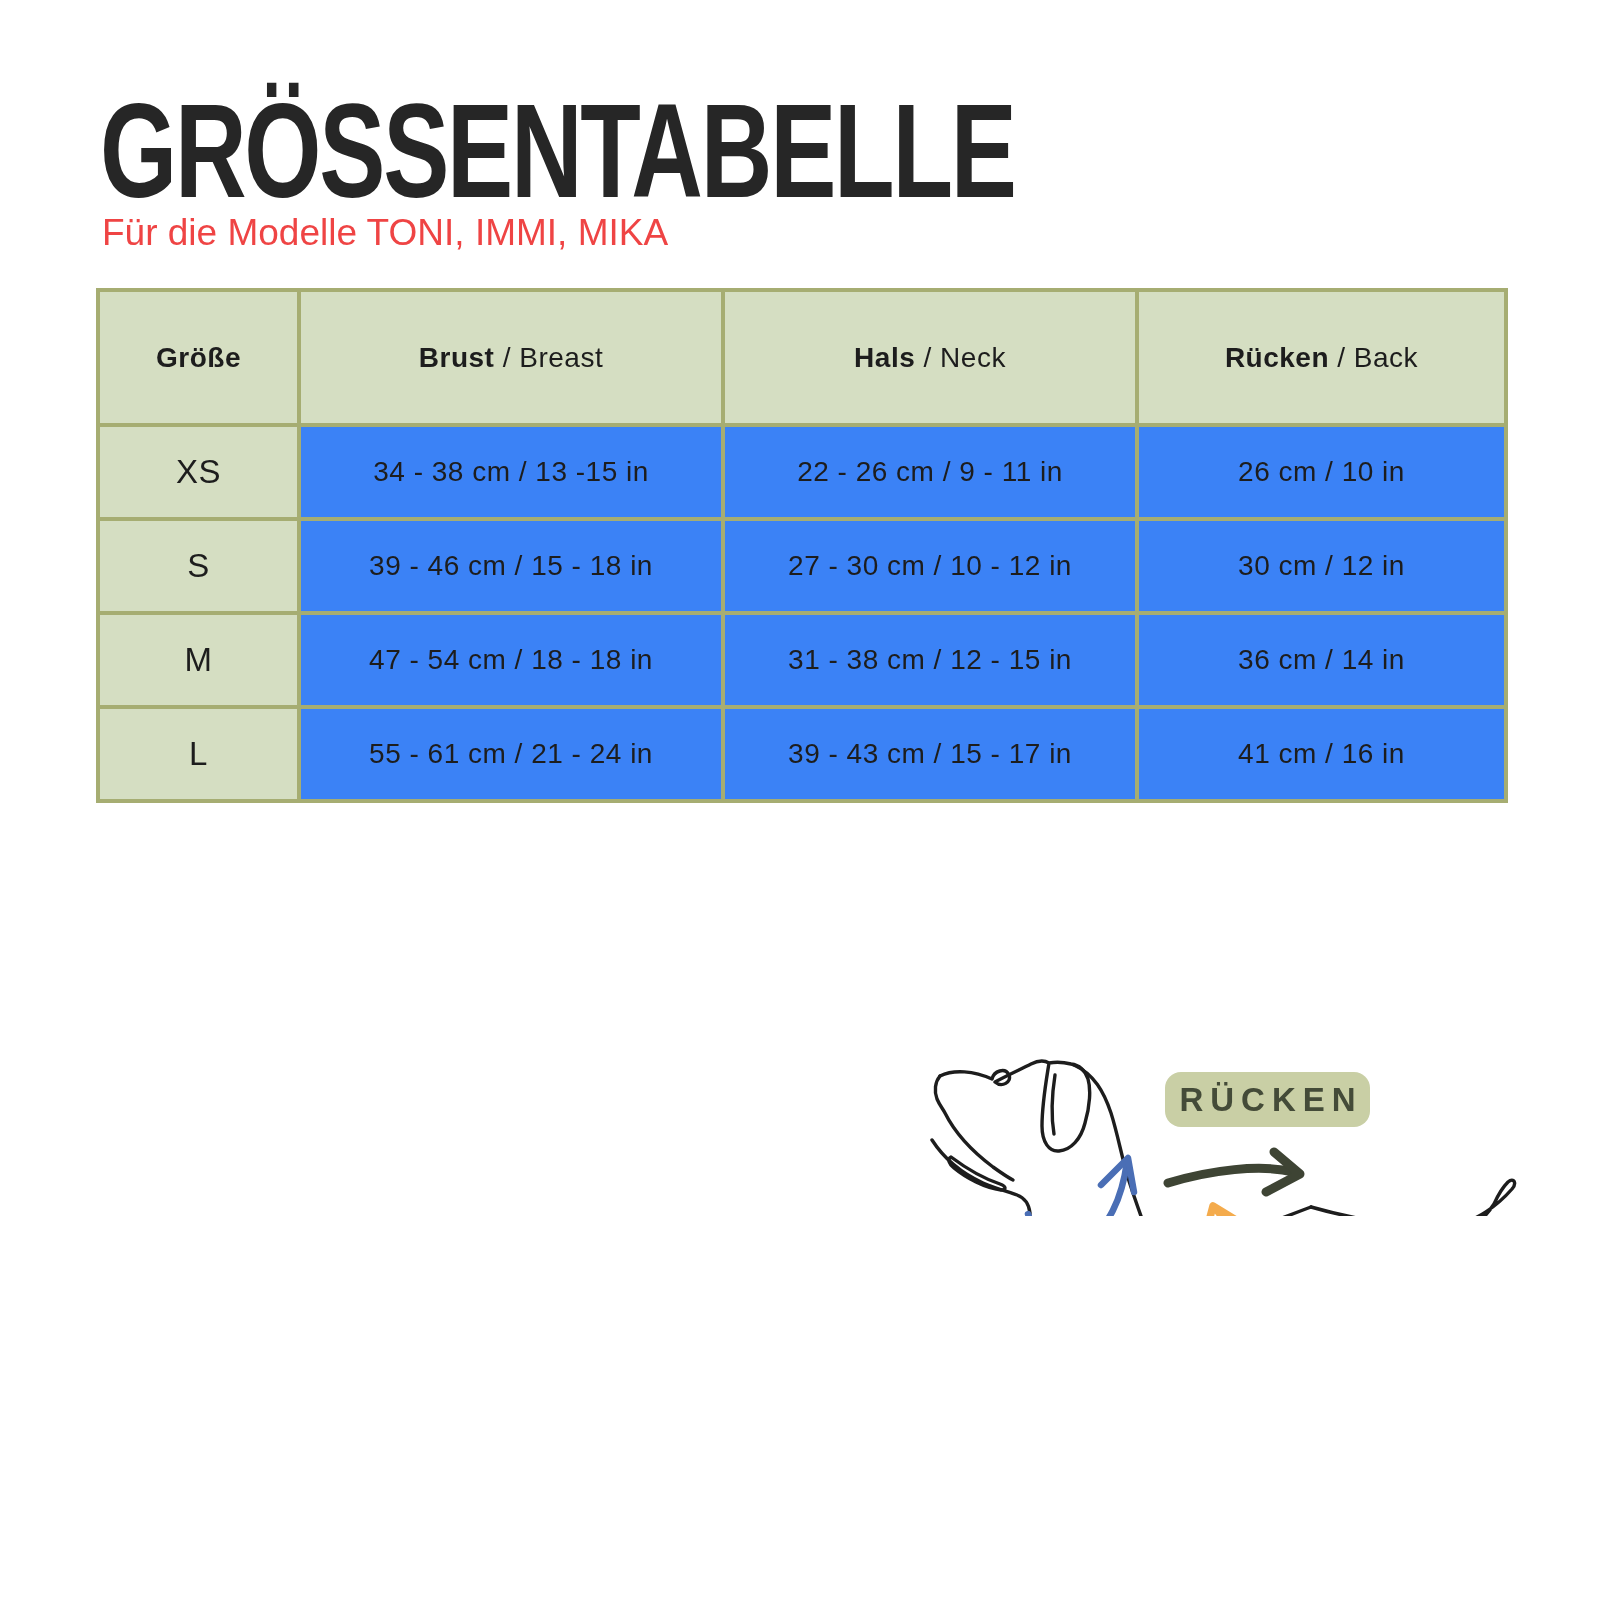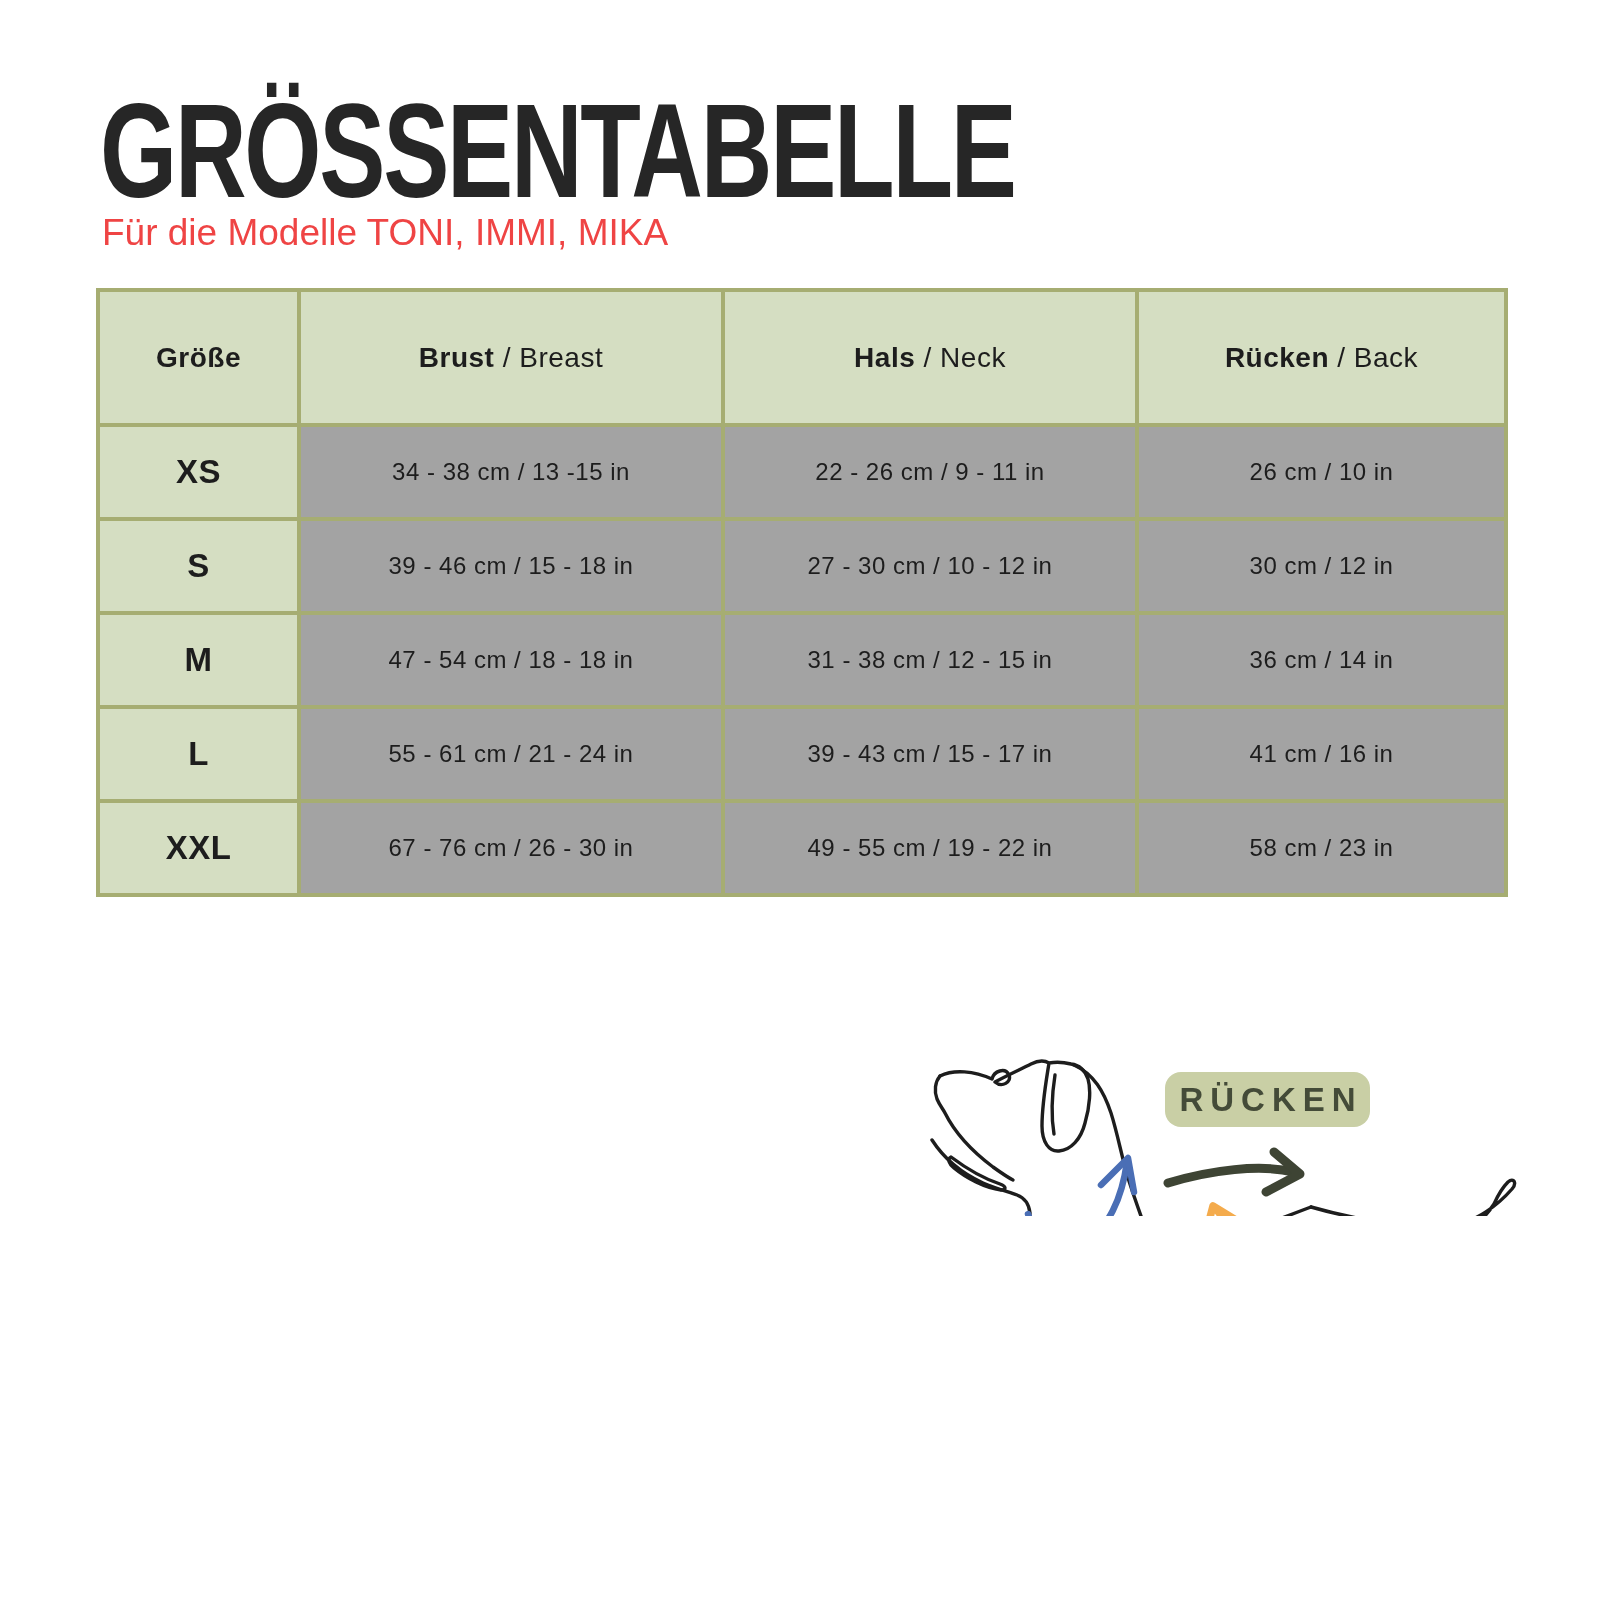--- a/index.html
+++ b/index.html
@@ -20,26 +20,26 @@
   table.size-table{
     position:absolute;left:96px;top:288px;width:1408px;
     border-collapse:collapse;table-layout:fixed;
   }
   .size-table col.c0{width:201px}
   .size-table col.c1{width:424px}
   .size-table col.c2{width:414px}
   .size-table col.c3{width:369px}
   .size-table th,.size-table td{
     border:4px solid #a6ad72;text-align:center;vertical-align:middle;
-    font-size:24px;color:#1d1d1d;background:#a3a3a3;letter-spacing:.5px;
+    font-size:28px;color:#1d1d1d;background:#3b82f6;letter-spacing:.5px;
   }
   .size-table thead th{height:129px;background:#d5dec2;font-size:28px;font-weight:400;}
   .size-table thead .de{font-weight:bold;}
   .size-table tbody tr{height:94px;}
-  .size-table tbody th{background:#d5dec2;font-weight:bold;font-size:33px;}
+  .size-table tbody th{background:#d5dec2;font-weight:normal;font-size:33px;}
   .diagram-svg{position:absolute;left:808px;top:1028px;width:740px;height:570px;}
   .badge{
     position:absolute;display:flex;align-items:center;justify-content:center;
     border-radius:16px;font-weight:bold;font-size:33px;letter-spacing:7px;
     text-indent:7px;white-space:nowrap;
   }
   .badge-ruecken{left:1165px;top:1072px;width:205px;height:55px;background:#c9cfa5;color:#444b38;}
   .badge-hals{left:825px;top:1221px;width:142px;height:54px;background:#c8d4ec;color:#4c6cb4;}
   .badge-brust{left:1152px;top:1409px;width:166px;height:56px;background:#fce4c2;color:#f1a444;}
 </style>
@@ -83,26 +83,20 @@
         <th>M</th>
         <td>47 - 54 cm / 18 - 18 in</td>
         <td>31 - 38 cm / 12 - 15 in</td>
         <td>36 cm / 14 in</td>
       </tr>
       <tr>
         <th>L</th>
         <td>55 - 61 cm / 21 - 24 in</td>
         <td>39 - 43 cm / 15 - 17 in</td>
         <td>41 cm / 16 in</td>
-      </tr>
-      <tr>
-        <th>XXL</th>
-        <td>67 - 76 cm / 26 - 30 in</td>
-        <td>49 - 55 cm / 19 - 22 in</td>
-        <td>58 cm / 23 in</td>
       </tr>
     </tbody>
   </table>
 
   <svg class="diagram-svg" viewBox="0 0 740 570" xmlns="http://www.w3.org/2000/svg">
 
     <g stroke="#1d1d1d" stroke-width="3.4" fill="none" stroke-linecap="round" stroke-linejoin="round">
 
       <path d="M132,48 C146,41 166,43 184,51 C186,43 197,39 201,47 C204,54 194,60 187,54 C196,49 211,42 223,36 C229,33 236,32 241,35 C238,54 234,76 234,98 C234,114 241,124 251,123 C263,122 273,111 277,95 C282,78 283,61 280,51 C277,42 271,37 263,36 C255,34 247,34 241,35"></path>
 

